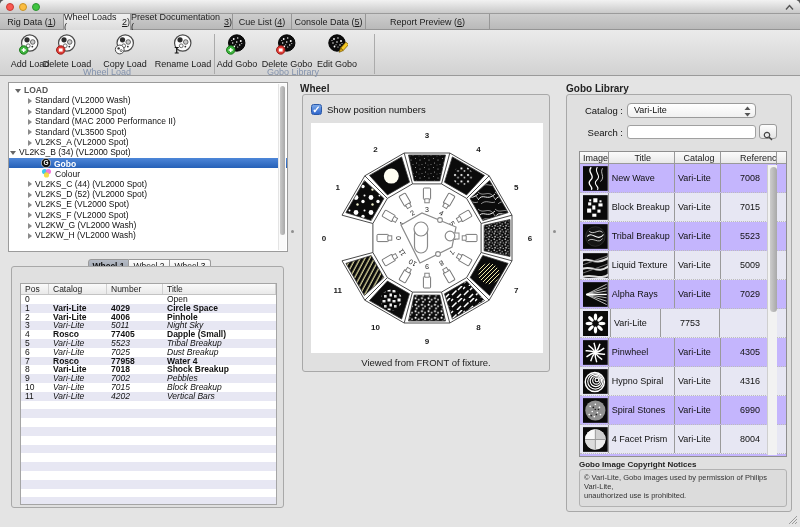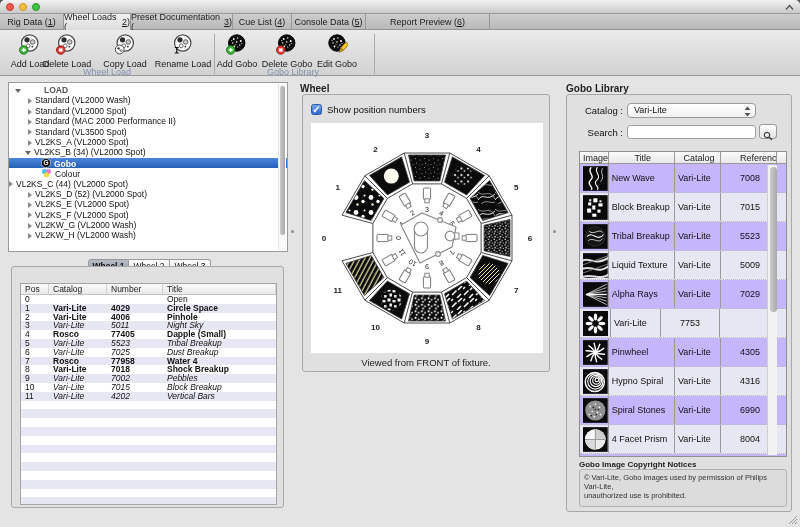--- a/index.html
+++ b/index.html
@@ -256,37 +256,37 @@
               <rect x="14.8" y="8.5" width="3.6" height="8" fill="#f5c928" stroke="#7a5c00" stroke-width="0.7"></rect>
               <path d="M14.8,16.5 L18.4,16.5 L16.6,20.5 Z" fill="#e8b51f" stroke="#7a5c00" stroke-width="0.7"></path>
             </g>
           </svg></div>
         <span class="lbl">Edit Gobo</span>
       </div>
     </div>
 
   <div id="tree">
 
-  <div class="trow" style="padding-left: 6px;"><span class="tri open"></span><span style="color: rgb(85, 85, 85); font-weight: bold; margin-left: 20px;">LOAD</span></div>
+  <div class="trow" style="padding-left: 6px;"><span class="tri open"></span><span style="color: rgb(85, 85, 85); font-weight: bold;">LOAD</span></div>
       <div class="trow" style="padding-left: 19px;"><span class="tri closed"></span><span>Standard (VL2000 Wash)</span></div>
       <div class="trow" style="padding-left: 19px;"><span class="tri closed"></span><span>Standard (VL2000 Spot)</span></div>
       <div class="trow" style="padding-left: 19px;"><span class="tri closed"></span><span>Standard (MAC 2000 Performance II)</span></div>
       <div class="trow" style="padding-left: 19px;"><span class="tri closed"></span><span>Standard (VL3500 Spot)</span></div>
       <div class="trow" style="padding-left: 19px;"><span class="tri closed"></span><span>VL2KS_A (VL2000 Spot)</span></div>
-      <div class="trow" style="padding-left: 16px;"><span class="tri open"></span><span>VL2KS_B (34) (VL2000 Spot)</span></div>
+      <div class="trow" style="padding-left: 1px;"><span class="tri open"></span><span>VL2KS_B (34) (VL2000 Spot)</span></div>
       <div class="trow sel" style="padding-left: 32px;"><span class="ticon"><svg width="10" height="10" viewBox="0 0 10 10">
             <circle cx="5" cy="5" r="4.7" fill="#111" stroke="#fff" stroke-width="0.6"></circle>
             <text x="5" y="7.3" text-anchor="middle" font-size="6.5" font-weight="bold" fill="#fff" font-family="Liberation Sans,sans-serif">G</text>
           </svg></span><span>Gobo</span></div>
       <div class="trow" style="padding-left: 32px;"><span class="ticon"><svg width="11" height="10" viewBox="0 0 11 10">
             <circle cx="3.6" cy="3.6" r="2.6" fill="#3bc8ef"></circle>
             <circle cx="7.4" cy="3.6" r="2.6" fill="#f26bd8" opacity="0.92"></circle>
             <circle cx="5.5" cy="6.9" r="2.6" fill="#f3d93a" opacity="0.92"></circle>
           </svg></span><span>Colour</span></div>
-      <div class="trow" style=""><span class="tri closed"></span><span>VL2KS_C (44) (VL2000 Spot)</span></div>
+      <div class="trow" style="padding-left: 19px;"><span class="tri closed"></span><span>VL2KS_C (44) (VL2000 Spot)</span></div>
       <div class="trow" style="padding-left: 19px;"><span class="tri closed"></span><span>VL2KS_D (52) (VL2000 Spot)</span></div>
       <div class="trow" style="padding-left: 19px;"><span class="tri closed"></span><span>VL2KS_E (VL2000 Spot)</span></div>
       <div class="trow" style="padding-left: 19px;"><span class="tri closed"></span><span>VL2KS_F (VL2000 Spot)</span></div>
       <div class="trow" style="padding-left: 19px;"><span class="tri closed"></span><span>VL2KW_G (VL2000 Wash)</span></div>
       <div class="trow" style="padding-left: 19px;"><span class="tri closed"></span><span>VL2KW_H (VL2000 Wash)</span></div>
       <div id="tree-scroll">
         <div id="tree-thumb"></div>
       </div>
     </div>
 

